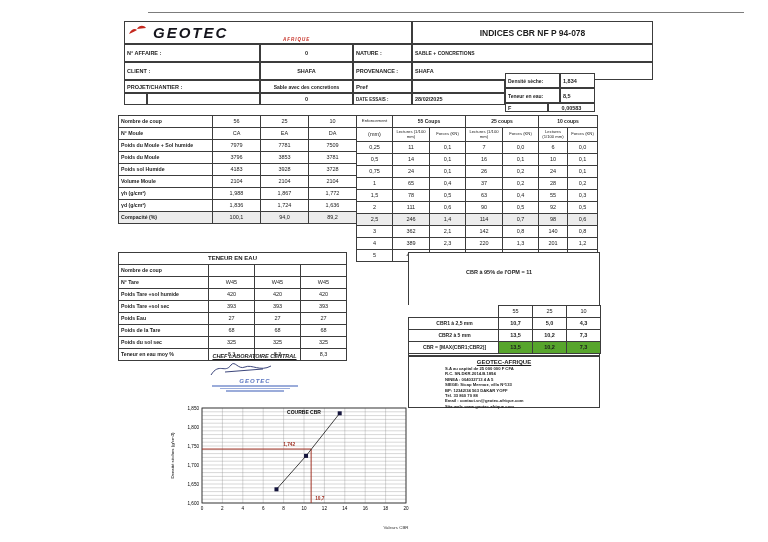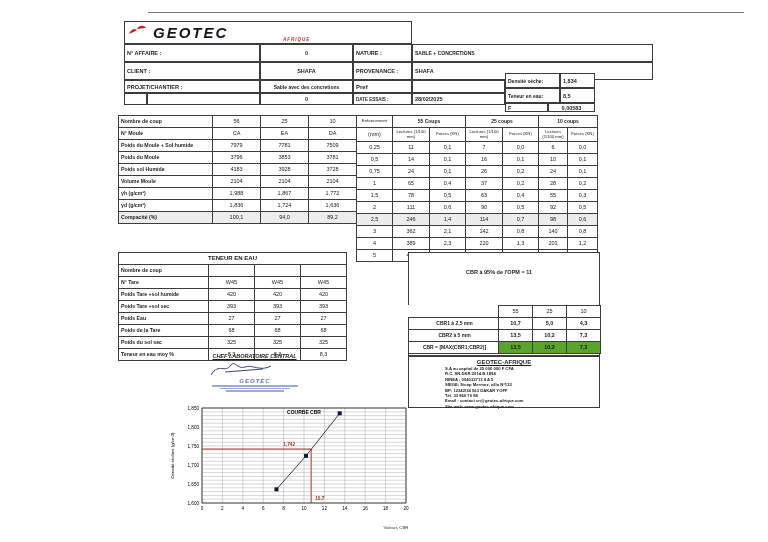--- a/index.html
+++ b/index.html
@@ -50,20 +50,21 @@
   <div class="cell" style="left:124px;top:21px;width:288px;height:23px;">
     <span class="logo-swoosh">
       <svg width="22" height="14" viewBox="0 0 22 14">
         <path d="M2 9 C4 4, 8 3, 10 5 C8 6, 5 8, 2 9 Z" fill="#c4281e"></path>
         <path d="M10 4 C12 0, 17 0, 19 3 C16 3, 13 4, 10 4 Z" fill="#c4281e"></path>
       </svg>
     </span>
     <span class="logo-text">GEOTEC</span>
     <span class="logo-sub">AFRIQUE</span>
   </div>
+  <div class="cell center doc-title" style="left:412px;top:21px;width:241px;height:23px;">INDICES CBR NF P 94-078</div>
 
   <div class="cell lbl" style="left:124px;top:44px;width:136px;height:18px;">N° AFFAIRE :</div>
   <div class="cell center val" style="left:260px;top:44px;width:93px;height:18px;">0</div>
   <div class="cell lbl" style="left:353px;top:44px;width:59px;height:18px;">NATURE :</div>
   <div class="cell val" style="left:412px;top:44px;width:241px;height:18px;font-size:5px;">SABLE + CONCRETIONS</div>
 
   <div class="cell lbl" style="left:124px;top:62px;width:136px;height:18px;">CLIENT :</div>
   <div class="cell center val" style="left:260px;top:62px;width:93px;height:18px;">SHAFA</div>
   <div class="cell lbl" style="left:353px;top:62px;width:59px;height:18px;">PROVENANCE :</div>
   <div class="cell val" style="left:412px;top:62px;width:241px;height:18px;">SHAFA</div>

